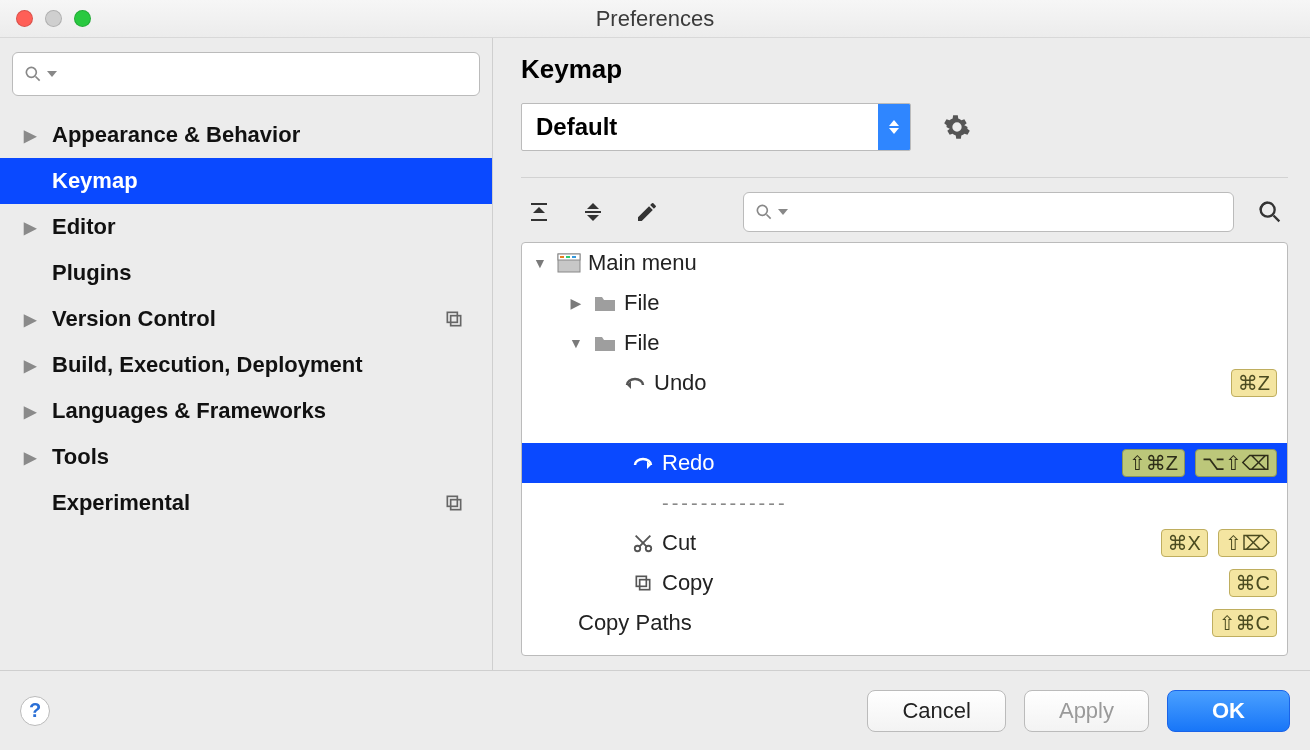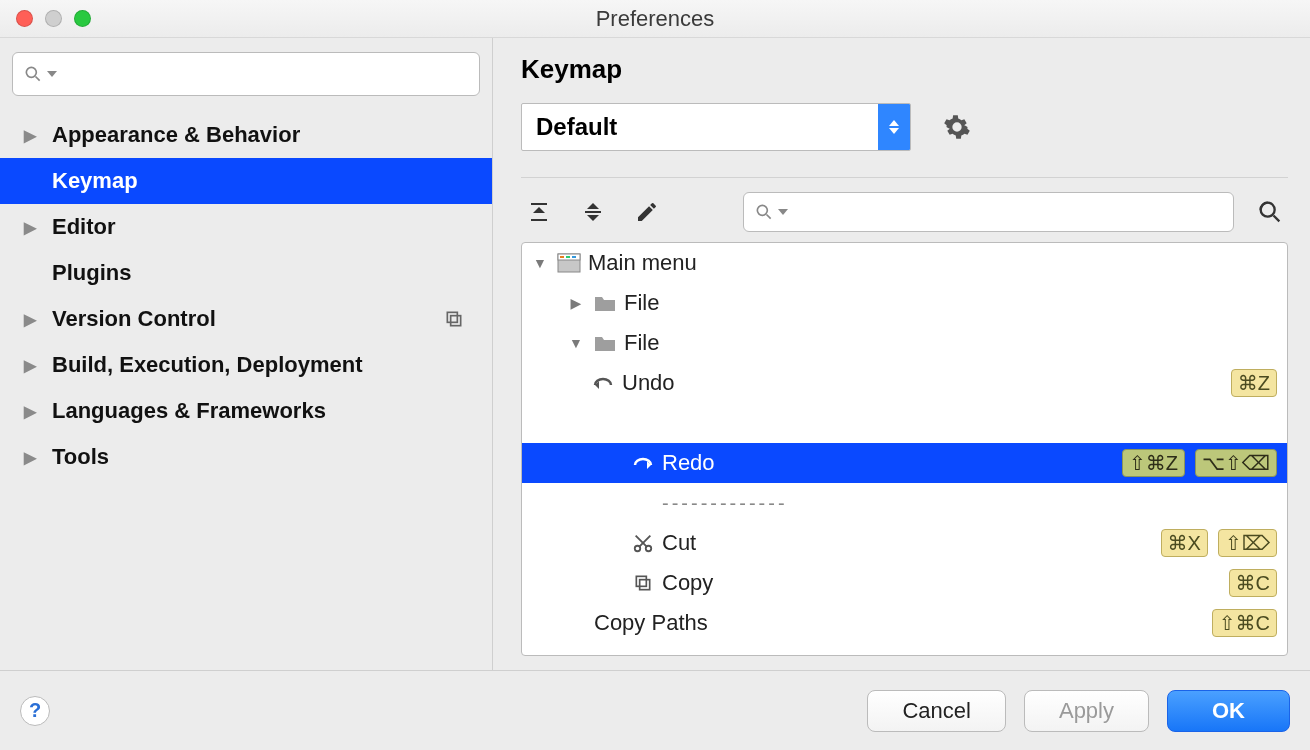--- a/index.html
+++ b/index.html
@@ -305,20 +305,29 @@
         <span class="label">Build, Execution, Deployment</span>
       </div>
       <div class="nav-item">
         <span class="arrow">▶</span>
         <span class="label">Languages &amp; Frameworks</span>
       </div>
       <div class="nav-item">
         <span class="arrow">▶</span>
         <span class="label">Tools</span>
       </div>
+      <div class="nav-item indent">
+        <span class="label">Experimental</span>
+        <span class="tail-icon">
+          <svg width="20" height="20" viewBox="0 0 24 24" fill="none" stroke="#666" stroke-width="2">
+              <rect x="8" y="8" width="12" height="12"></rect>
+              <rect x="4" y="4" width="12" height="12"></rect>
+            </svg>
+        </span>
+      </div>
     </div>
   </div>
 
   <div class="content">
     <div class="section-title">Keymap</div>
 
     <div class="row1">
       <div class="keymap-select" style="width:390px">
         <span class="sel-label">Default</span>
         <span class="sel-caret">
@@ -404,21 +413,21 @@
       <div class="trow" style="padding-left:44px">
         <span class="disclosure">▼</span>
         <span class="icon-slot">
           <svg width="24" height="20" viewBox="0 0 24 20" fill="#9e9e9e">
               <path d="M2 4h7l2 3h11v11H2z"></path>
             </svg>
         </span>
         <span class="label">File</span>
       </div>
 
-      <div class="trow" style="padding-left:68px">
+      <div class="trow" style="padding-left:100px">
         <span class="icon-slot">
           <svg width="24" height="20" viewBox="0 0 24 20" fill="none" stroke="#555" stroke-width="2.5">
               <path d="M4 12a8 6 0 0116 0"></path>
               <polyline points="8,8 4,12 8,16" fill="#555" stroke="none"></polyline>
             </svg>
         </span>
         <span class="label">Undo</span>
         <span class="shortcuts">
           <span class="kbd">⌘Z</span>
         </span>
@@ -464,21 +473,21 @@
               <rect x="8" y="8" width="12" height="12"></rect>
               <rect x="4" y="4" width="12" height="12"></rect>
             </svg>
         </span>
         <span class="label">Copy</span>
         <span class="shortcuts">
           <span class="kbd">⌘C</span>
         </span>
       </div>
 
-      <div class="trow" style="padding-left:72px">
+      <div class="trow" style="padding-left:56px">
         <span class="label">Copy Paths</span>
         <span class="shortcuts">
           <span class="kbd">⇧⌘C</span>
         </span>
       </div>
     </div>
     <div style="height:14px"></div>
   </div>
 </div>
 

